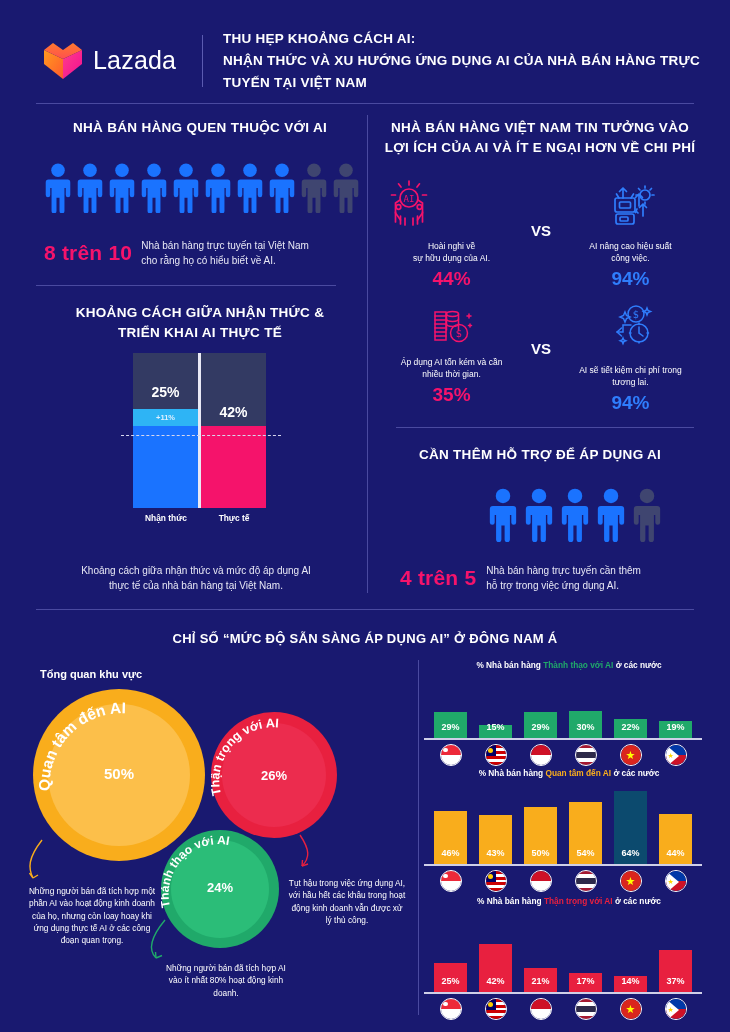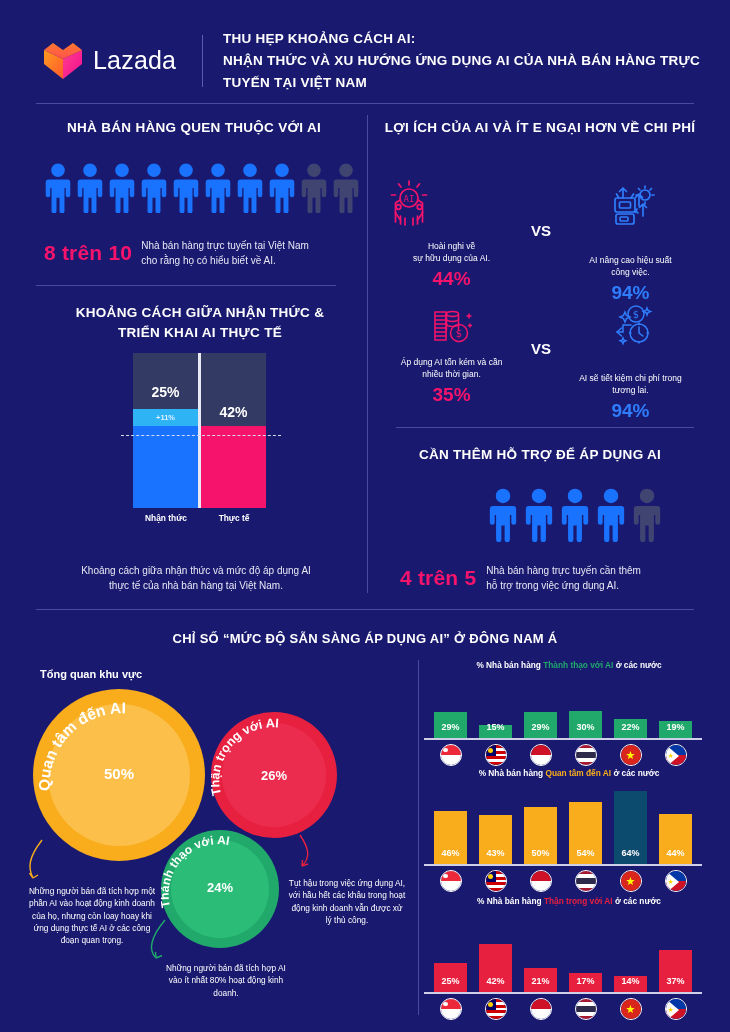--- a/index.html
+++ b/index.html
@@ -95,21 +95,21 @@
       <div>THU HẸP KHOẢNG CÁCH AI:</div>
       <div>NHẬN THỨC VÀ XU HƯỚNG ỨNG DỤNG AI CỦA NHÀ BÁN HÀNG TRỰC</div>
       <div>TUYẾN TẠI VIỆT NAM</div>
     </div>
   </div>
 
   <div class="hr-full" style="left:36px; top:103px; width:658px;"></div>
 
   <div style="position:absolute; left:367px; top:115px; width:1px; height:478px; background:#4a4aa0;"></div>
 
-  <div style="position:absolute; left:30px; top:118px; width:328px;">
+  <div style="position:absolute; left:36px; top:118px; width:328px;">
     <div class="sec-title">NHÀ BÁN HÀNG QUEN THUỘC VỚI AI</div>
   </div>
   <div id="peopleRow">
       <svg width="28" height="50" viewBox="0 0 26 46">
         <circle cx="13" cy="6.5" r="6.3" fill="#1a73ff"></circle>
         <path d="M4.2 15.2 h17.6 a2.6 2.6 0 0 1 2.6 2.6 v11.6 a2.1 2.1 0 0 1 -4.2 0 v-6.5 h-1.2 v21.4 a2.3 2.3 0 0 1 -4.6 0 v-12.2 h-2.8 v12.2 a2.3 2.3 0 0 1 -4.6 0 v-21.4 h-1.2 v6.5 a2.1 2.1 0 0 1 -4.2 0 v-11.6 a2.6 2.6 0 0 1 2.6 -2.6 Z" fill="#1a73ff"></path>
       </svg>
       <svg width="28" height="50" viewBox="0 0 26 46">
         <circle cx="13" cy="6.5" r="6.3" fill="#1a73ff"></circle>
         <path d="M4.2 15.2 h17.6 a2.6 2.6 0 0 1 2.6 2.6 v11.6 a2.1 2.1 0 0 1 -4.2 0 v-6.5 h-1.2 v21.4 a2.3 2.3 0 0 1 -4.6 0 v-12.2 h-2.8 v12.2 a2.3 2.3 0 0 1 -4.6 0 v-21.4 h-1.2 v6.5 a2.1 2.1 0 0 1 -4.2 0 v-11.6 a2.6 2.6 0 0 1 2.6 -2.6 Z" fill="#1a73ff"></path>
@@ -192,20 +192,21 @@
     <div class="bar-lbl" style="position:absolute; left:66px; top:160px; width:70px;">Thực tế</div>
   </div>
 
   <div class="small-note" style="position:absolute; left:46px; top:563px; width:300px; text-align:center;">
     <span style="display:block">Khoảng cách giữa nhận thức và mức độ áp dụng AI</span>
     <span style="display:block">thực tế của nhà bán hàng tại Việt Nam.</span>
   </div>
 
   <div style="position:absolute; left:380px; top:118px; width:320px;">
     <div class="sec-title">
+      <div>NHÀ BÁN HÀNG VIỆT NAM TIN TƯỞNG VÀO</div>
       <div>LỢI ÍCH CỦA AI VÀ ÍT E NGẠI HƠN VỀ CHI PHÍ</div>
     </div>
   </div>
 
   <div style="position:absolute; left:382px; top:178px; width:318px; display:flex; align-items:flex-start;">
     <div style="width:140px;">
       <div style="text-align:left; height:58px;">
         <svg width="54" height="54" viewBox="0 0 54 54" fill="none" stroke="#f5136b" stroke-width="1.7" stroke-linecap="round">
           <circle cx="27" cy="20" r="9"></circle>
           <text x="27" y="24" font-size="9" fill="#f5136b" stroke="none" text-anchor="middle" font-family="DejaVu Sans Mono, monospace">AI</text>
@@ -234,21 +235,21 @@
           <rect x="13" y="36" width="18" height="10" rx="2"></rect>
           <rect x="17" y="39" width="8" height="4" rx="1"></rect>
           <path d="M20 10 v10 M20 10 l-3.5 3.5 M20 10 l3.5 3.5"></path>
           <path d="M36 16 v12 M36 16 l-3.5 3.5 M36 16 l3.5 3.5"></path>
           <path d="M40 26 v12 M40 26 l-3.5 3.5 M40 26 l3.5 3.5"></path>
           <circle cx="42" cy="17" r="5"></circle>
           <path d="M42 10 v-2 M42 24 v2 M35 17 h-2 M49 17 h2 M37 12 l-1.5-1.5 M47 12 l1.5-1.5"></path>
           <path d="M33 33 l2 2 M34 31 l-1.5 3.5"></path>
         </svg>
       </div>
-      <div class="vs-cap" style="margin-top:18px;">
+      <div class="vs-cap" style="margin-top:4px;">
         <div>AI nâng cao hiệu suất</div>
         <div>công việc.</div>
       </div>
       <div class="vs-pct" style="color:#2f7dfc;">94%</div>
     </div>
   </div>
 
   <div style="position:absolute; left:382px; top:300px; width:318px; display:flex; align-items:flex-start;">
     <div style="width:140px;">
       <div style="text-align:center; height:52px;">
@@ -278,21 +279,21 @@
           <circle cx="36" cy="33" r="9"></circle>
           <path d="M36 27 v6 l4 3"></path>
           <path d="M36 23 v1.5 M36 41.5 v1.5 M26.5 33 h1.5 M44 33 h1.5"></path>
           <path d="M28 25 h-8 v7 h-6"></path>
           <path d="M14 32 l4.5-4 M14 32 l4.5 4"></path>
           <path d="M22 12 l1.5 3.5 L27 17 l-3.5 1.5 L22 22 l-1.5-3.5 L17 17 l3.5-1.5 Z"></path>
           <path d="M44 8 l1 2.5 2.5 1 -2.5 1 -1 2.5 -1-2.5 -2.5-1 2.5-1 Z"></path>
           <path d="M20 38 l.8 2 2 .8 -2 .8 -.8 2 -.8-2 -2-.8 2-.8 Z"></path>
         </svg>
       </div>
-      <div class="vs-cap" style="margin-top:20px;">
+      <div class="vs-cap" style="margin-top:12px;">
         <div>AI sẽ tiết kiệm chi phí trong</div>
         <div>tương lai.</div>
       </div>
       <div class="vs-pct" style="color:#2f7dfc;">94%</div>
     </div>
   </div>
 
   <div class="hr-full" style="left:396px; top:427px; width:298px;"></div>
 
   <div style="position:absolute; left:380px; top:445px; width:320px;">

